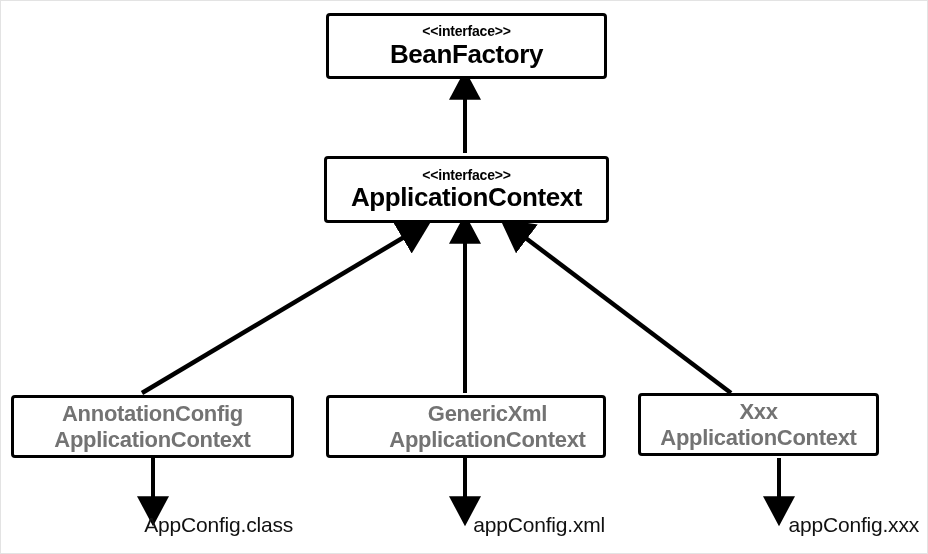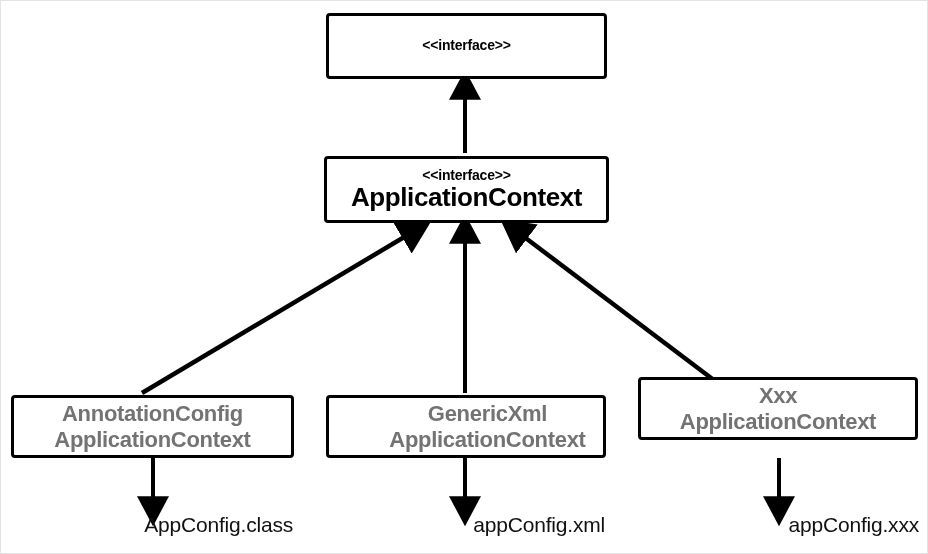--- a/index.html
+++ b/index.html
@@ -108,38 +108,39 @@
     <g>
       <line x1="464" y1="457" x2="464" y2="504" stroke="#000000" stroke-width="4" marker-end="url(#arrow-up)"></line>
     </g>
     <g>
       <line x1="778" y1="457" x2="778" y2="504" stroke="#000000" stroke-width="4" marker-end="url(#arrow-up)"></line>
     </g>
   </svg>
 
   <div class="node-box" style="left:325px; top:12px; width:281px; height:66px;">
     <div class="stereotype">&lt;&lt;interface&gt;&gt;</div>
+    <div class="node-title">BeanFactory</div>
   </div>
 
   <div class="node-box" style="left:323px; top:155px; width:285px; height:67px;">
     <div class="stereotype">&lt;&lt;interface&gt;&gt;</div>
     <div class="node-title">ApplicationContext</div>
   </div>
 
   <div class="node-box" style="left:10px; top:394px; width:283px; height:63px;">
     <div class="node-title-stack">AnnotationConfig</div>
     <div class="node-title-stack">ApplicationContext</div>
   </div>
 
   <div class="node-box" style="left:325px; top:394px; width:280px; height:63px;padding-left:43px;">
     <div class="node-title-stack">GenericXml</div>
     <div class="node-title-stack">ApplicationContext</div>
   </div>
 
-  <div class="node-box" style="left:637px; top:376px; width:280px; height:63px;">
+  <div class="node-box" style="left:637px; top:392px; width:241px; height:63px;">
     <div class="node-title-stack">Xxx</div>
     <div class="node-title-stack">ApplicationContext</div>
   </div>
 
   <div class="leaf-label" style="left:12px; top:512px; width:280px;">AppConfig.class</div>
   <div class="leaf-label" style="left:638px; top:512px; width:280px;">appConfig.xxx</div>
   <div class="leaf-label" style="left:324px; top:512px; width:280px;">appConfig.xml</div>
 
 </div>
 

